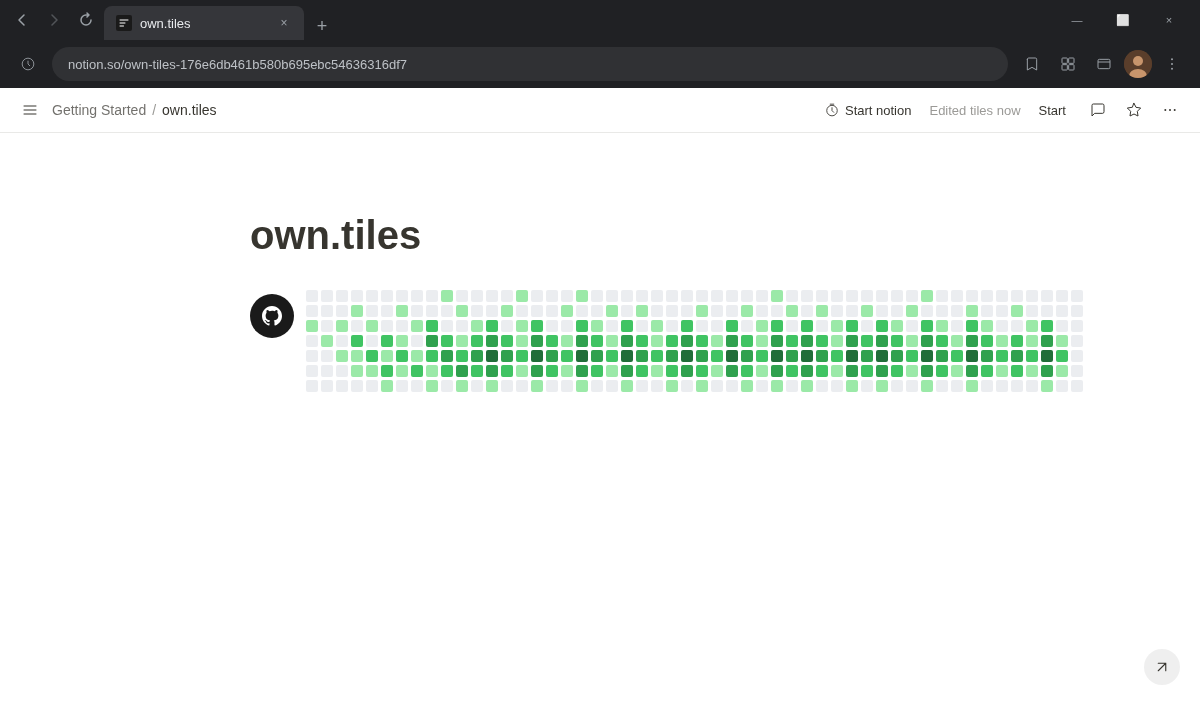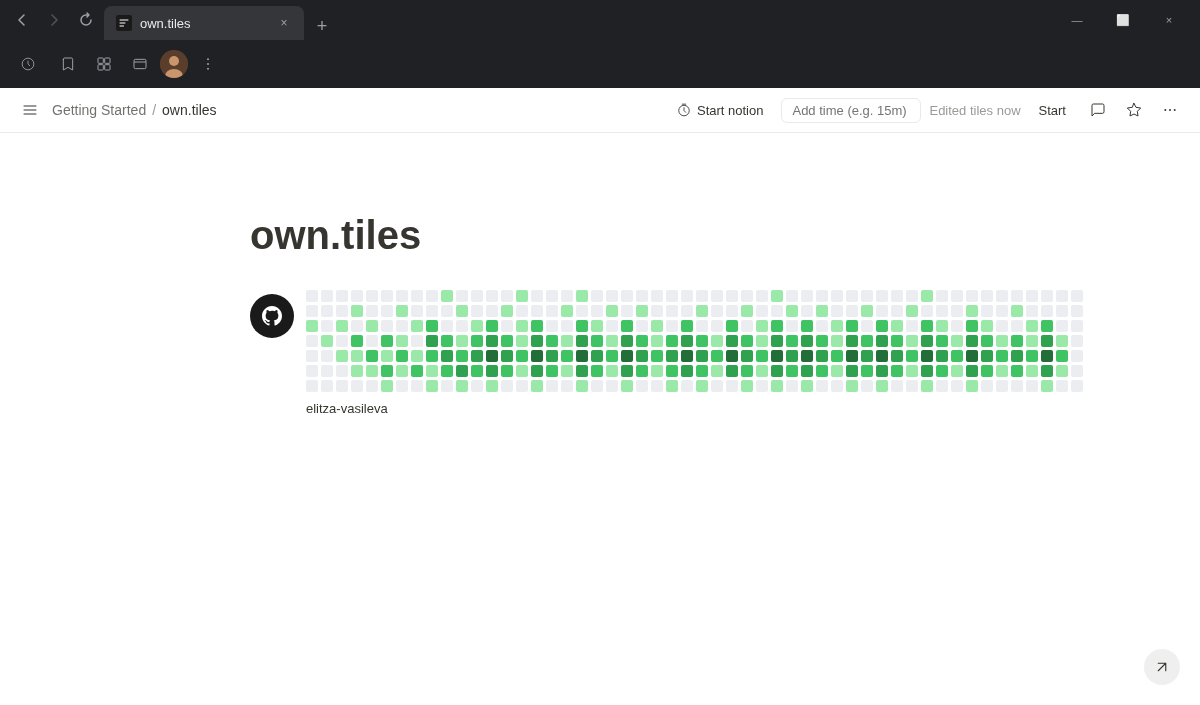--- a/index.html
+++ b/index.html
@@ -106,20 +106,23 @@
     </div>
   </div>
 
   <div class="address-bar">
     <div class="addr-btn">
       <svg width="14" height="14" viewBox="0 0 24 24" fill="none">
           <circle cx="12" cy="12" r="10" stroke="#9aa0a6" stroke-width="1.5"></circle>
           <path d="M12 7v5l3 3" stroke="#9aa0a6" stroke-width="1.5" stroke-linecap="round"></path>
         </svg>
     </div>
+    <div class="address-input">
+      <span class="address-text">notion.so/own-tiles-176e6db461b580b695ebc54636316df7</span>
+    </div>
     <div class="addr-right">
       <div class="addr-btn">
         <svg width="16" height="16" viewBox="0 0 24 24" fill="none">
             <path d="M5 5a2 2 0 0 1 2-2h10a2 2 0 0 1 2 2v16l-7-4-7 4V5z" stroke="#9aa0a6" stroke-width="1.5" stroke-linecap="round" stroke-linejoin="round"></path>
           </svg>
       </div>
       <div class="addr-btn">
         <svg width="16" height="16" viewBox="0 0 24 24" fill="none">
             <rect x="3" y="3" width="8" height="8" rx="1" stroke="#9aa0a6" stroke-width="1.5"></rect>
             <rect x="13" y="3" width="8" height="8" rx="1" stroke="#9aa0a6" stroke-width="1.5"></rect>
@@ -166,21 +169,20 @@
   </div>
   <div class="toolbar-right">
     <button class="start-timer-btn">
       <svg width="14" height="14" viewBox="0 0 24 24" fill="none">
           <circle cx="12" cy="13" r="9" stroke="#37352f" stroke-width="1.5"></circle>
           <path d="M12 8v5l3 3" stroke="#37352f" stroke-width="1.5" stroke-linecap="round"></path>
           <path d="M9 2h6" stroke="#37352f" stroke-width="1.5" stroke-linecap="round"></path>
         </svg>
       <span>Start notion</span>
     </button>
-    <input class="add-time-input" type="text" placeholder="Add time (e.g. 15m)" style="">
     <span class="edited-text">Edited tiles now</span>
     <button class="share-btn">Start</button>
     <div class="icon-btn">
       <svg width="16" height="16" viewBox="0 0 24 24" fill="none">
           <path d="M21 15a2 2 0 0 1-2 2H7l-4 4V5a2 2 0 0 1 2-2h14a2 2 0 0 1 2 2z" stroke="#37352f" stroke-width="1.5" stroke-linecap="round" stroke-linejoin="round"></path>
         </svg>
     </div>
     <div class="icon-btn">
       <svg width="16" height="16" viewBox="0 0 24 24" fill="none">
           <path d="M12 2l3 6 7 1-5 5 1 7-6-3-6 3 1-7-5-5 7-1z" stroke="#37352f" stroke-width="1.5" stroke-linecap="round" stroke-linejoin="round"></path>
@@ -567,21 +569,20 @@
               <div class="contrib-cell" style="background: rgb(235, 237, 240);"></div>
               <div class="contrib-cell" style="background: rgb(155, 233, 168);"></div>
               <div class="contrib-cell" style="background: rgb(235, 237, 240);"></div>
               <div class="contrib-cell" style="background: rgb(235, 237, 240);"></div>
               <div class="contrib-cell" style="background: rgb(235, 237, 240);"></div>
               <div class="contrib-cell" style="background: rgb(235, 237, 240);"></div>
               <div class="contrib-cell" style="background: rgb(155, 233, 168);"></div>
               <div class="contrib-cell" style="background: rgb(235, 237, 240);"></div>
               <div class="contrib-cell" style="background: rgb(235, 237, 240);"></div>
             </div>
-          <div class="contrib-username">elitza-vasileva</div>
         </div>
       </div>
     </div>
   </div>
 </div>
 
 <div class="scroll-hint" style="position:fixed;bottom:20px;right:20px;">
   <svg width="18" height="18" viewBox="0 0 24 24" fill="none">
       <path d="M7 17L17 7M17 7H7M17 7v10" stroke="#37352f" stroke-width="1.5" stroke-linecap="round" stroke-linejoin="round"></path>
     </svg>

